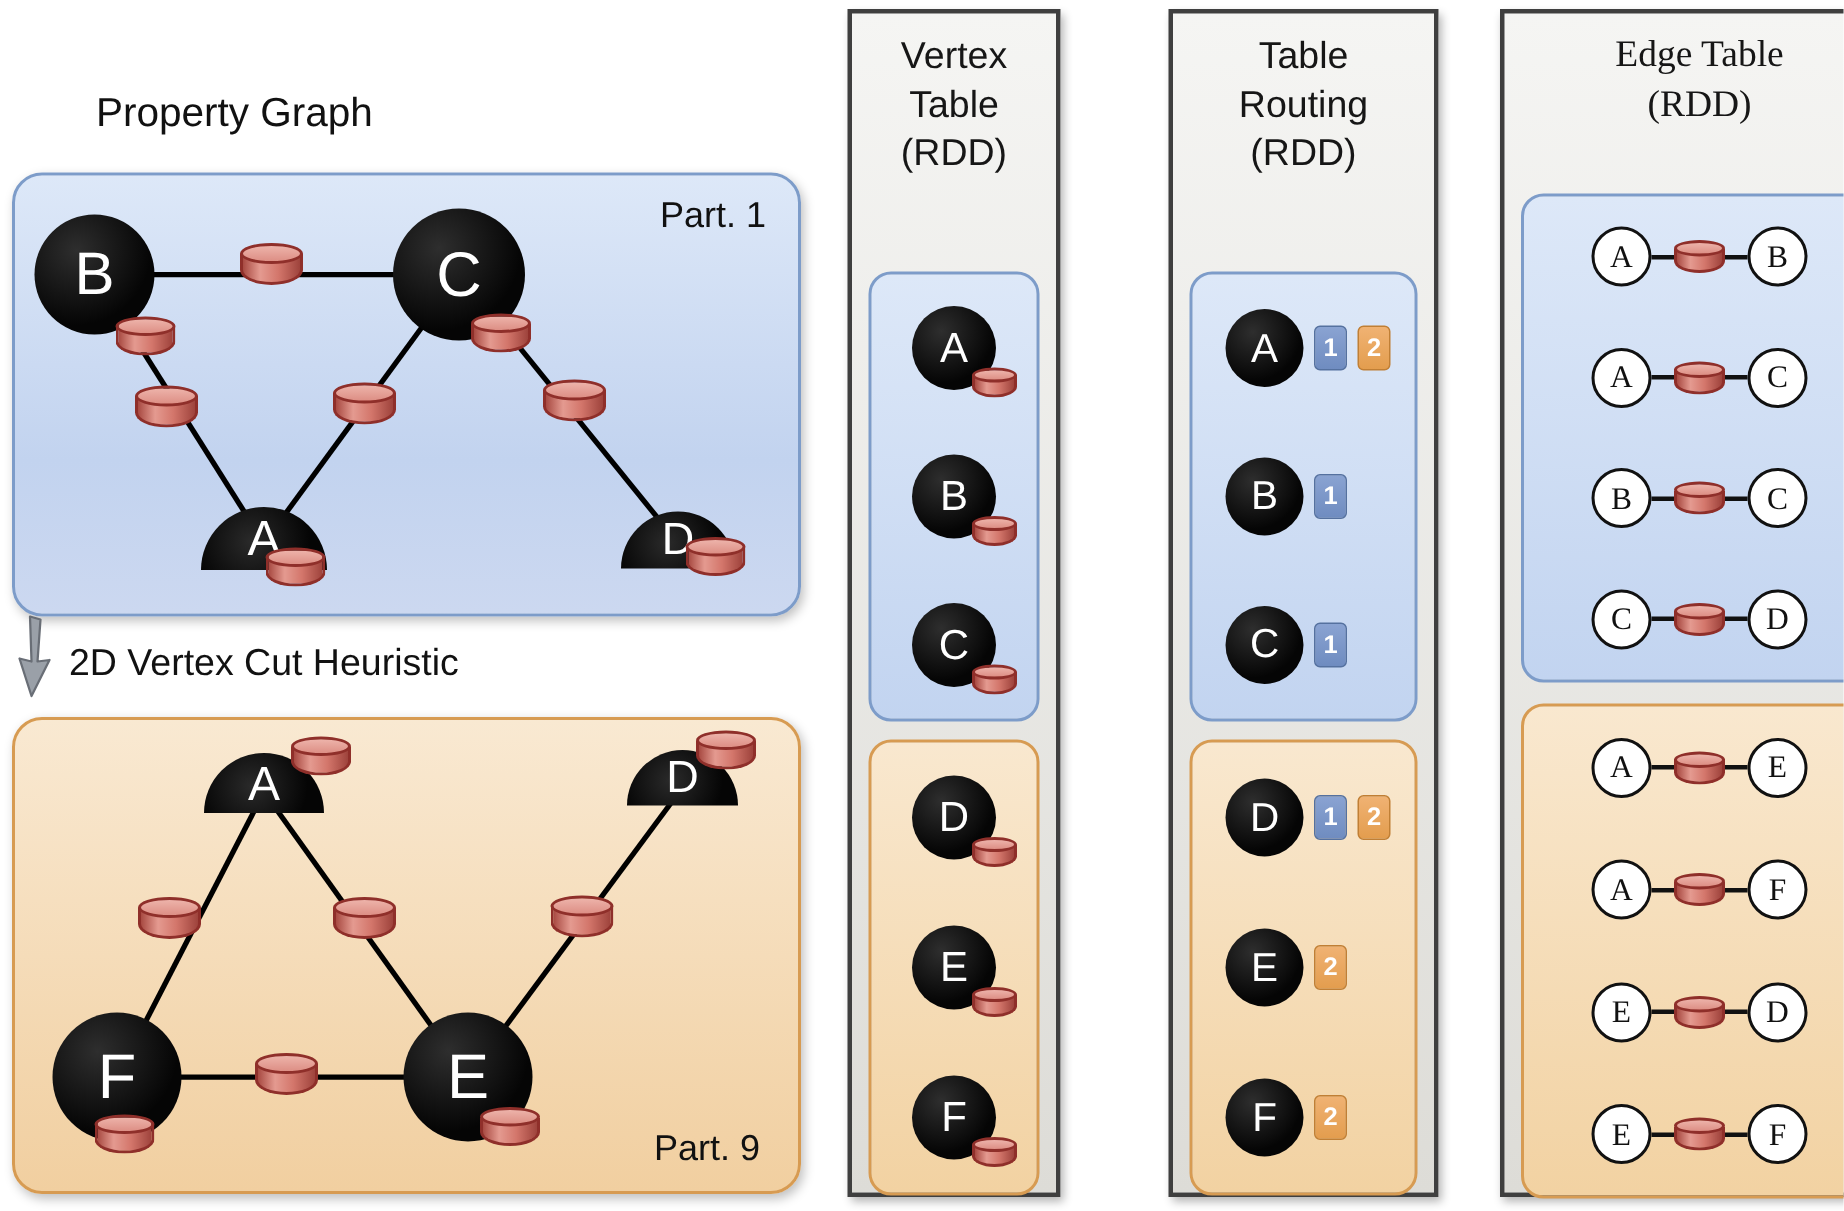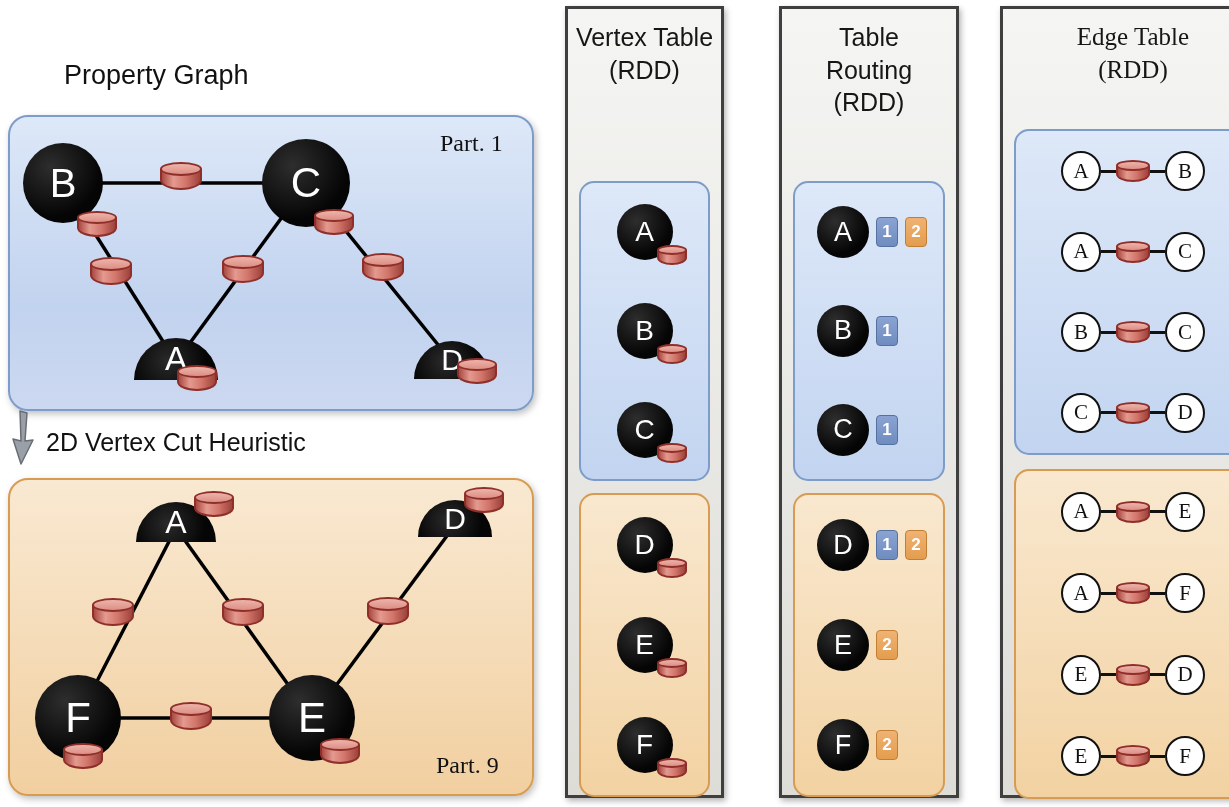--- a/index.html
+++ b/index.html
@@ -5,21 +5,21 @@
   html,body{margin:0;padding:0;background:#ffffff;}
   body{width:1229px;height:807px;overflow:hidden;font-family:"Liberation Sans",sans-serif;}
   .canvas{position:relative;width:1229px;height:807px;background:#fff;}
   .fc{display:flex;align-items:center;justify-content:center;}
 
   
   .page-title{position:absolute;left:64px;top:60px;font-size:27px;color:#111;}
   .part-box{position:absolute;border-radius:20px;box-sizing:border-box;box-shadow:2px 3px 7px rgba(0,0,0,0.25);z-index:1;}
   .part1-box{left:8px;top:115px;width:526px;height:296px;background:linear-gradient(180deg,#dde8f8 0%,#c2d3ef 65%,#ccd8f0 100%);border:2.5px solid #7d9cc9;}
   .part2-box{left:8px;top:478px;width:526px;height:318px;background:linear-gradient(180deg,#f9e9d2 0%,#f1cfa0 100%);border:2.5px solid #d79b52;}
-  .part-label{position:absolute;font-size:24px;color:#111;z-index:5;font-family:Liberation Serif, serif;}
+  .part-label{position:absolute;font-size:24px;color:#111;z-index:5;}
   .graph-svg{position:absolute;left:0;top:0;z-index:2;pointer-events:none;}
   .v-circle{position:absolute;z-index:3;border-radius:50%;color:#fff;background:radial-gradient(circle at 35% 30%,#2e2e2e 0%,#050505 65%);display:flex;align-items:center;justify-content:center;}
   .v-dome{position:absolute;z-index:3;color:#fff;background:radial-gradient(circle at 40% 55%,#2a2a2a 0%,#050505 70%);display:flex;align-items:center;justify-content:center;}
 
   
   .cyl{position:absolute;z-index:4;}
   .cyl.rel{position:relative;flex:0 0 auto;z-index:auto;}
   .cyl i{display:block;font-style:normal;box-sizing:border-box;}
   .cyl .cyl-body{position:absolute;left:0;top:25%;width:100%;height:75%;
     background:linear-gradient(90deg,#a84a42 0%,#e49a90 30%,#d3766b 62%,#9e433c 100%);
@@ -30,21 +30,21 @@
   .cyl-mv{width:40px;height:26px;}
   .cyl-md{width:34px;height:22px;}
   .cyl-sm{width:30px;height:20px;}
 
   
   .cut-arrow{position:absolute;left:8px;top:410px;z-index:5;}
   .cut-label{position:absolute;left:46px;top:428px;font-size:25px;color:#111;z-index:5;text-align:center;}
 
   
   .column{position:absolute;top:6px;height:792px;background:linear-gradient(180deg,#f5f5f3 0%,#dddcd7 100%);border:3px solid #3f3f3f;box-sizing:border-box;box-shadow:2px 3px 6px rgba(0,0,0,0.3);}
-  .col-vertex{left:565px;width:159px;}
+  .col-vertex{left:565px;width:142px;}
   .col-routing{left:779px;width:180px;}
   .col-edge{left:1000px;width:266px;font-family:Liberation Serif, serif;}
   .col-title{text-align:center;font-size:25px;color:#161616;margin-top:12px;line-height:1.3;}
   .inner-box{position:absolute;left:11px;right:11px;border-radius:15px;box-sizing:border-box;display:flex;flex-direction:column;justify-content:space-around;align-items:center;}
   .inner-blue{background:linear-gradient(180deg,#dde8f8 0%,#c2d4f0 100%);border:2px solid #7d9cc9;}
   .inner-orange{background:linear-gradient(180deg,#f9e8cf 0%,#f2d2a2 100%);border:2px solid #d79b52;}
 
   
   .vt-item{position:relative;width:56px;height:56px;}
   .vt-circle{width:56px;height:56px;border-radius:50%;background:radial-gradient(circle at 35% 30%,#2e2e2e 0%,#050505 65%);color:#fff;font-size:28px;}

